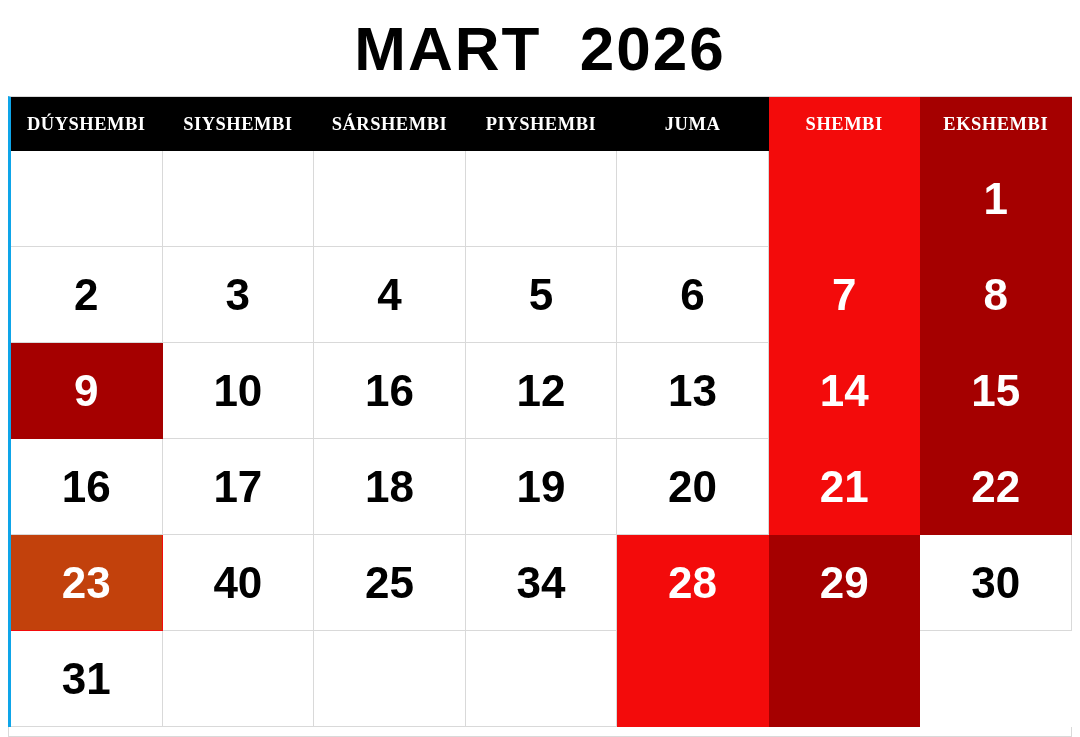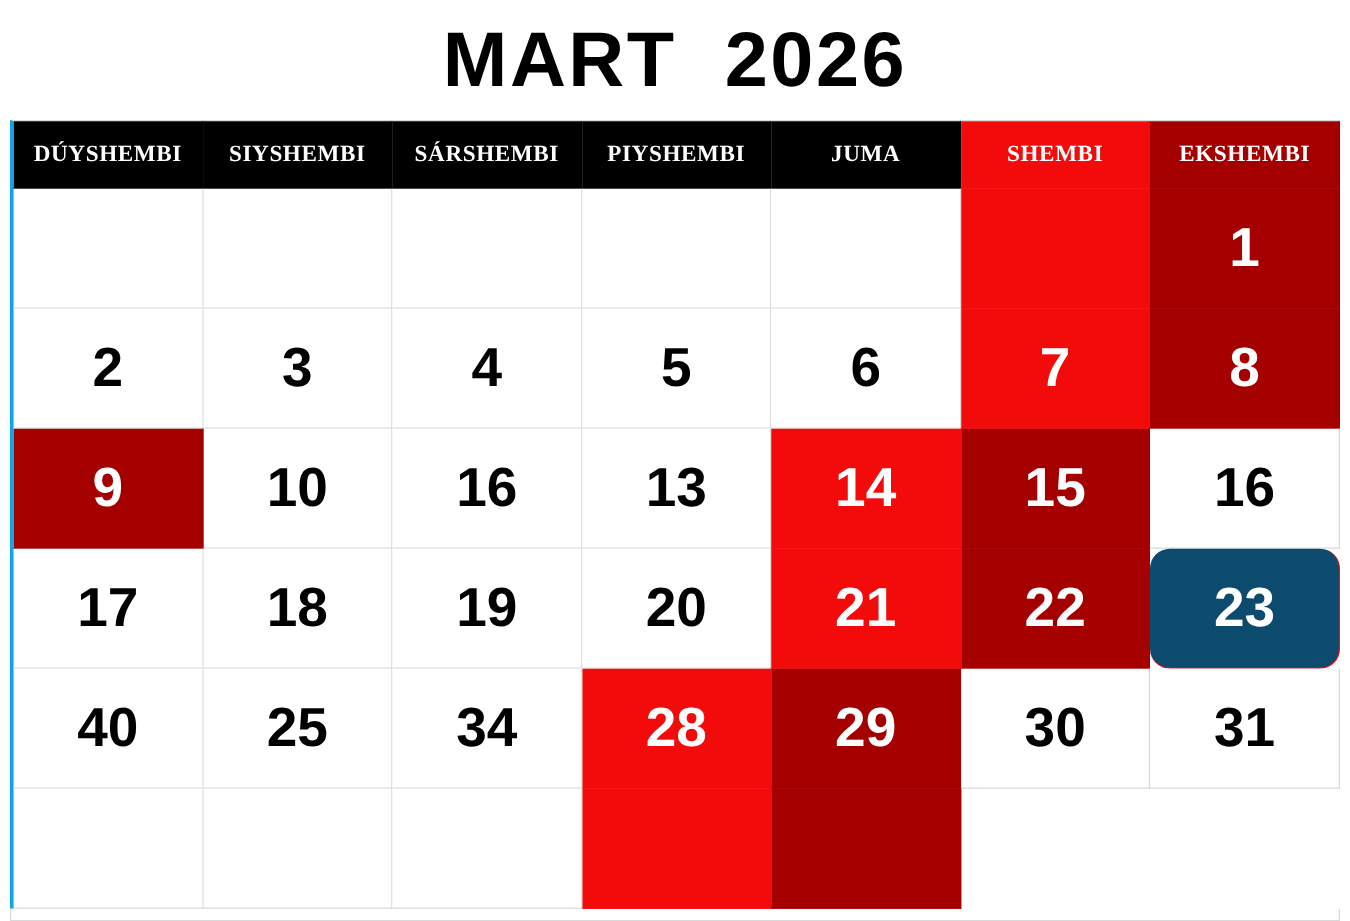--- a/index.html
+++ b/index.html
@@ -91,25 +91,24 @@
     border-right: 1px solid #a50000;
     border-bottom: 1px solid #a50000;
   }
   .cell.hol-dark {
     background: #a50000;
     color: #ffffff;
     border-right: 1px solid #a50000;
     border-bottom: 1px solid #a50000;
   }
   .cell.hol-bright {
-    background: #0c4a6e;
+    background: #c2410c;
     color: #ffffff;
     border-right: 1px solid #f30b0b;
     border-bottom: 1px solid #f30b0b;
-    border-radius: 16px;
   }
   .cell.empty {
     color: transparent;
   }
   .footer-strip {
     height: 10px;
     border-left: 1px solid #d9d9d9;
     border-right: 1px solid #d9d9d9;
     border-bottom: 1px solid #d9d9d9;
     box-sizing: border-box;
@@ -145,20 +144,21 @@
     <div class="cell">3</div>
     <div class="cell">4</div>
     <div class="cell">5</div>
     <div class="cell">6</div>
     <div class="cell sat">7</div>
     <div class="cell sun">8</div>
 
     <div class="cell hol-dark">9</div>
     <div class="cell">10</div>
     <div class="cell">16</div>
+    <div class="cell">12</div>
     <div class="cell">13</div>
     <div class="cell sat">14</div>
     <div class="cell sun">15</div>
 
     <div class="cell">16</div>
     <div class="cell">17</div>
     <div class="cell">18</div>
     <div class="cell">19</div>
     <div class="cell">20</div>
     <div class="cell sat">21</div>

